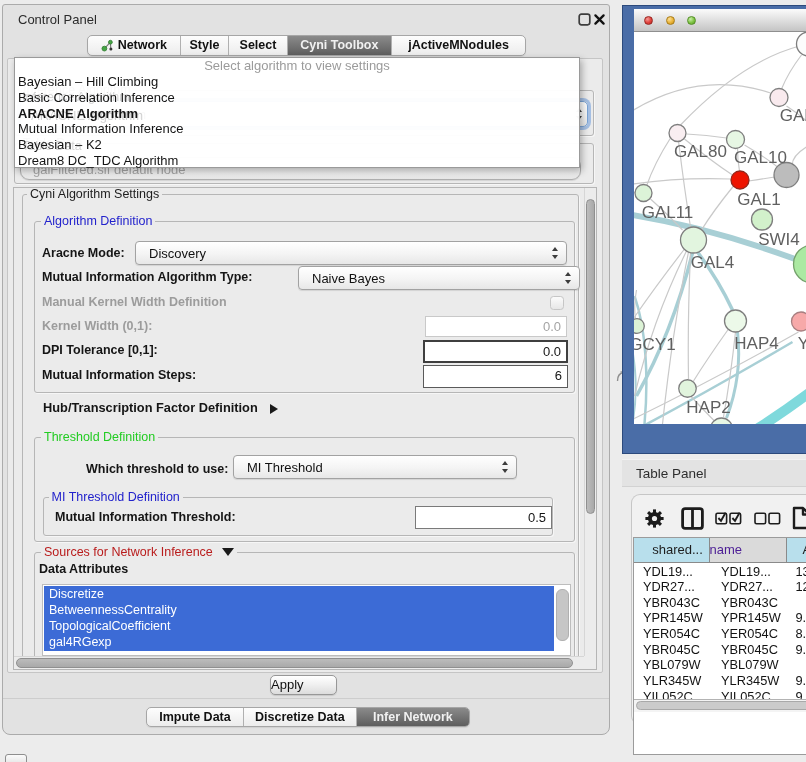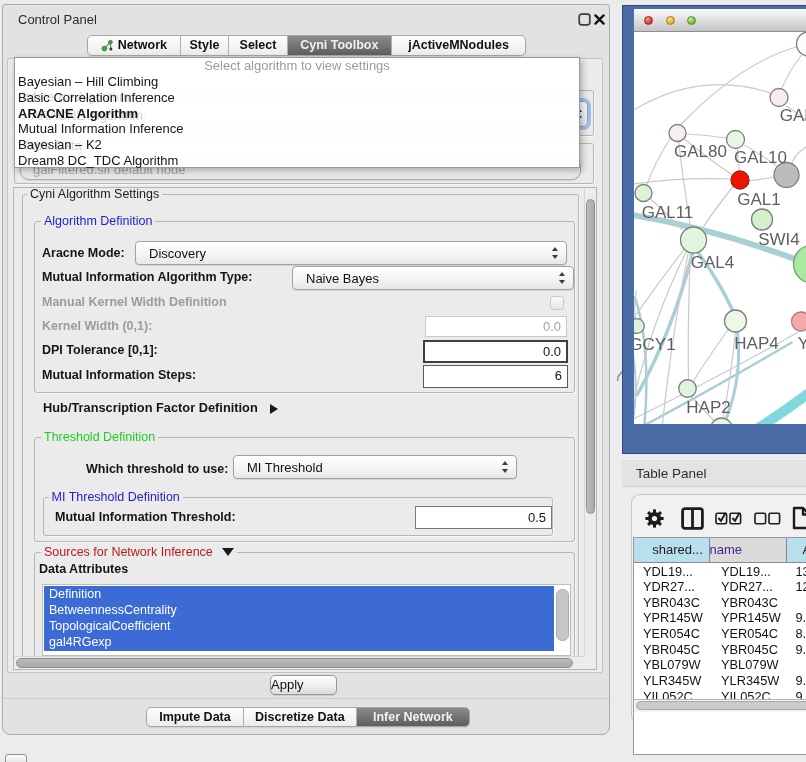--- a/index.html
+++ b/index.html
@@ -123,21 +123,21 @@
       <span class="grouptitle" style="left:6px; color:#2222cc;">Algorithm Definition</span>
     </div>
 
     <div class="lbl" style="left:28px; top:59.5px;">Aracne Mode:</div>
     <div class="combo" style="left:121px; top:53.5px; width:432px; height:24px;">
       <span class="ctext">Discovery</span>
       <span class="spinners"></span>
     </div>
 
     <div class="lbl" style="left:28px; top:83.5px;">Mutual Information Algorithm Type:</div>
-    <div class="combo" style="left:278px; top:78px; width:282px; height:24px;">
+    <div class="combo" style="left:284px; top:78px; width:282px; height:24px;">
       <span class="ctext">Naive Bayes</span>
       <span class="spinners"></span>
     </div>
 
     <div class="lbl dis" style="left:28px; top:108px;">Manual Kernel Width Definition</div>
     <div class="abs" style="left:536px; top:108.5px; width:14px; height:14px; border:1px solid #c6c6c6; border-radius:3.5px; background:linear-gradient(#fbfbfb,#e7e7e7);"></div>
 
     <div class="lbl dis" style="left:28px; top:132px;">Kernel Width (0,1):</div>
     <div class="tfield" style="left:411px; top:128.5px; width:142px; height:21px; line-height:19px; border:1px solid #c9c9c9; color:#a4a4a4;">0.0</div>
 
@@ -172,21 +172,21 @@
       <span class="grouptitle" style="left:6px; color:#b91c1c;">
         <span>Sources for Network Inference</span>
         <span style="display:inline-block; margin-left:6px; width:0; height:0; border-left:6.5px solid transparent; border-right:6.5px solid transparent; border-top:8px solid #1a1a1a; vertical-align:0px;"></span>
       </span>
     </div>
     <div class="lbl" style="left:25px; top:375.5px;">Data Attributes</div>
 
     <div class="abs" style="left:28px; top:396px; width:529px; height:72px; background:#fff; border:1px solid #bdbdbd;">
       <div id="attr-selection" class="abs" style="left:1px; top:1px; width:510px; height:65.5px; background:#3c6bd6;"></div>
       <div id="attr-items" class="abs" style="left:1px; top:1px; width:510px;">
-          <div style="height: 16.3px; line-height: 16.3px; color: rgb(255, 255, 255); font-size: 12.5px; padding-left: 5px; white-space: nowrap;">Definition</div>
+          <div style="height: 16.3px; line-height: 16.3px; color: rgb(255, 255, 255); font-size: 12.5px; padding-left: 5px; white-space: nowrap;">Discretize</div>
           <div style="height: 16.3px; line-height: 16.3px; color: rgb(255, 255, 255); font-size: 12.5px; padding-left: 5px; white-space: nowrap;">BetweennessCentrality</div>
           <div style="height: 16.3px; line-height: 16.3px; color: rgb(255, 255, 255); font-size: 12.5px; padding-left: 5px; white-space: nowrap;">TopologicalCoefficient</div>
           <div style="height: 16.3px; line-height: 16.3px; color: rgb(255, 255, 255); font-size: 12.5px; padding-left: 5px; white-space: nowrap;">gal4RGexp</div>
         </div>
       <div class="abs" style="left:513px; top:4px; width:12.5px; height:52px; background:#c6c6c6; border:1px solid #b0b0b0; border-radius:6px;"></div>
     </div>
   </div>
 
   <div class="abs" style="left:584px; top:187.5px; width:12px; height:468px; background:#ececec; border-left:1px solid #d6d6d6;"></div>
   <div class="scroll-thumb" style="left:585.8px; top:199px; width:8.8px; height:315px;"></div>

